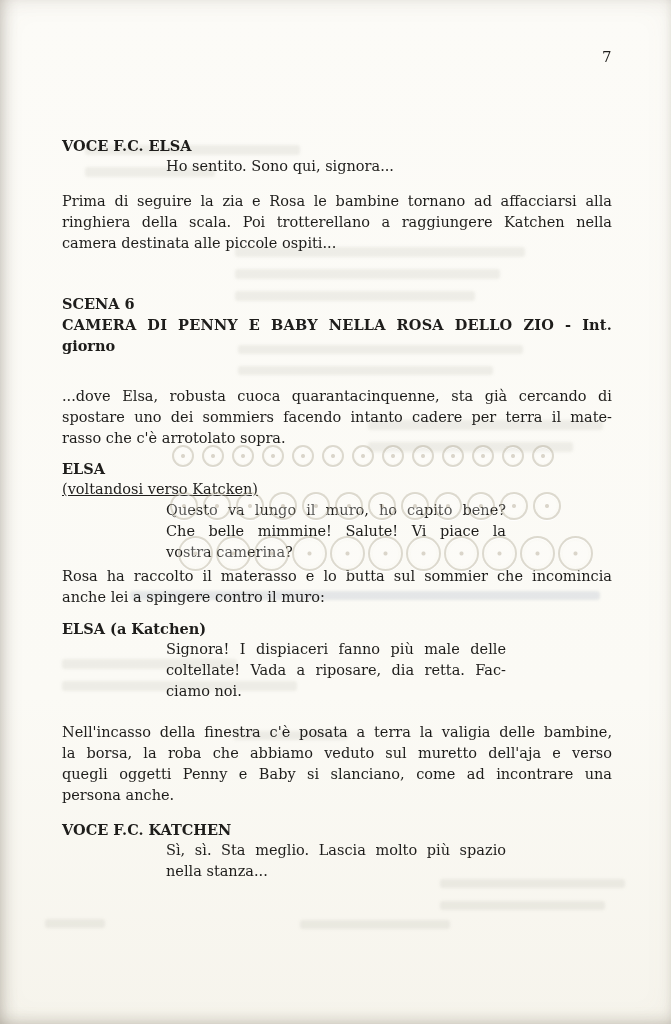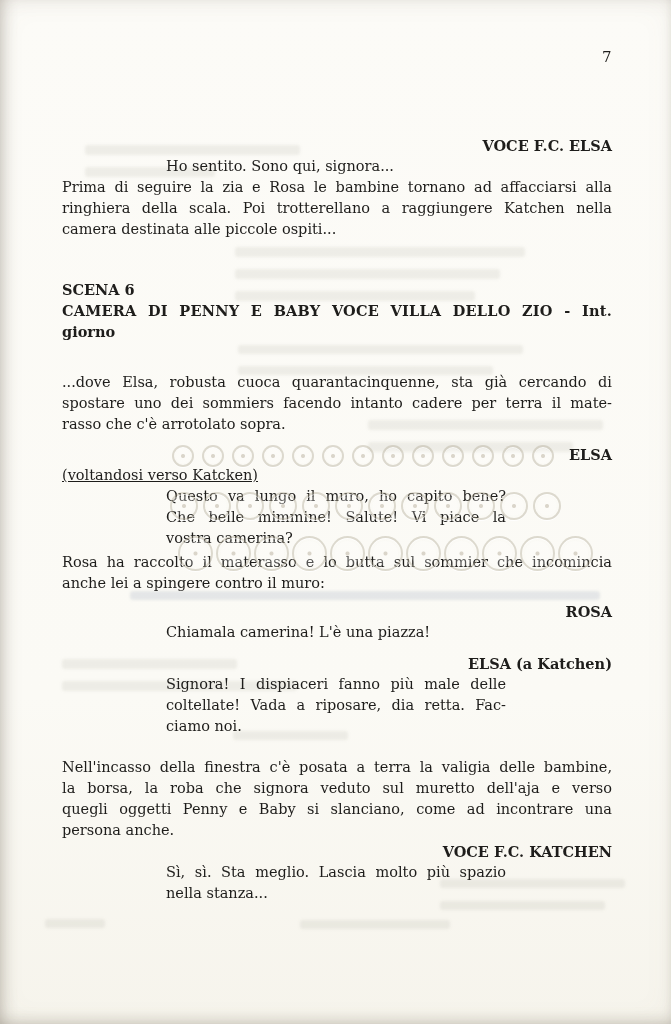--- a/index.html
+++ b/index.html
@@ -17,21 +17,21 @@
     content:"";position:absolute;inset:0;z-index:6;pointer-events:none;
     box-shadow:
       inset 14px 0 14px -10px rgba(110,100,85,.30),
       inset 0 -12px 14px -9px rgba(110,100,85,.26),
       inset -9px 0 12px -9px rgba(110,100,85,.13),
       inset 0 14px 18px -14px rgba(110,100,85,.10),
       inset 0 0 30px rgba(130,120,95,.06);
   }
   .content{position:absolute;left:62px;top:0;width:550px;z-index:2;}
   .pagenum{margin-top:47px;text-align:right;font-size:15px;letter-spacing:.5px;}
-  .char{text-align:right;font-weight:bold;}
+  .char{text-align:left;font-weight:bold;}
   .char .note{font-weight:bold;}
   .paren{text-decoration:underline;}
   .dcol{margin-left:104px;width:340px;}
   .line{white-space:normal;}
   .j{text-align:justify;text-align-last:justify;}
   .scene{font-weight:bold;}
   .scene .j{letter-spacing:.2px;}
   
   .ghost{position:absolute;z-index:1;background:rgba(120,115,95,.10);
          border-radius:3px;filter:blur(1.5px);pointer-events:none;}
@@ -116,29 +116,29 @@
 
     <div class="pagenum">7</div>
 
     <div style="margin-top:67px">
       <div class="char">VOCE F.C. ELSA</div>
       <div class="dcol">
         <div class="line">Ho sentito. Sono qui, signora...</div>
       </div>
     </div>
 
-    <div style="">
+    <div style="margin-top:14px">
       <div class="line j">Prima di seguire la zia e Rosa le bambine tornano ad affacciarsi alla</div>
       <div class="line j">ringhiera della scala. Poi trotterellano a raggiungere Katchen nella</div>
       <div class="line">camera destinata alle piccole ospiti...</div>
     </div>
 
     <div class="scene" style="margin-top:39px">
       <div class="line">SCENA 6</div>
-      <div class="line j">CAMERA DI PENNY E BABY VOCE VILLA DELLO ZIO - Int.</div>
+      <div class="line j">CAMERA DI PENNY E BABY NELLA ROSA DELLO ZIO - Int.</div>
       <div class="line">giorno</div>
     </div>
 
     <div style="margin-top:30px">
       <div class="line j">...dove Elsa, robusta cuoca quarantacinquenne, sta già cercando di</div>
       <div class="line j">spostare uno dei sommiers facendo intanto cadere per terra il mate-</div>
       <div class="line">rasso che c'è arrotolato sopra.</div>
     </div>
 
     <div style="margin-top:9px">
@@ -149,44 +149,38 @@
         <div class="line j">Che belle mimmine! Salute! Vi piace la</div>
         <div class="line">vostra camerina?</div>
       </div>
     </div>
 
     <div style="margin-top:3px">
       <div class="line j">Rosa ha raccolto il materasso e lo butta sul sommier che incomincia</div>
       <div class="line">anche lei a spingere contro il muro:</div>
     </div>
 
-    <div style="margin-top:7px">
-      <div class="char">ROSA</div>
-      <div class="dcol">
-        <div class="line">Chiamala camerina! L'è una piazza!</div>
-      </div>
-    </div>
 
     <div style="margin-top:10px">
       <div class="char"><span>ELSA</span> <span class="note">(a Katchen)</span></div>
       <div class="dcol">
         <div class="line j">Signora! I dispiaceri fanno più male delle</div>
         <div class="line j">coltellate! Vada a riposare, dia retta. Fac-</div>
         <div class="line">ciamo noi.</div>
       </div>
     </div>
 
     <div style="margin-top:20px">
       <div class="line j">Nell'incasso della finestra c'è posata a terra la valigia delle bambine,</div>
-      <div class="line j">la borsa, la roba che signora veduto sul muretto dell'aja e verso</div>
+      <div class="line j">la borsa, la roba che abbiamo veduto sul muretto dell'aja e verso</div>
       <div class="line j">quegli oggetti Penny e Baby si slanciano, come ad incontrare una</div>
       <div class="line">persona anche.</div>
     </div>
 
-    <div style="margin-top:0">
+    <div style="margin-top:13px">
       <div class="char">VOCE F.C. KATCHEN</div>
       <div class="dcol">
         <div class="line j">Sì, sì. Sta meglio. Lascia molto più spazio</div>
         <div class="line">nella stanza...</div>
       </div>
     </div>
 
   </div>
 </div>
 

